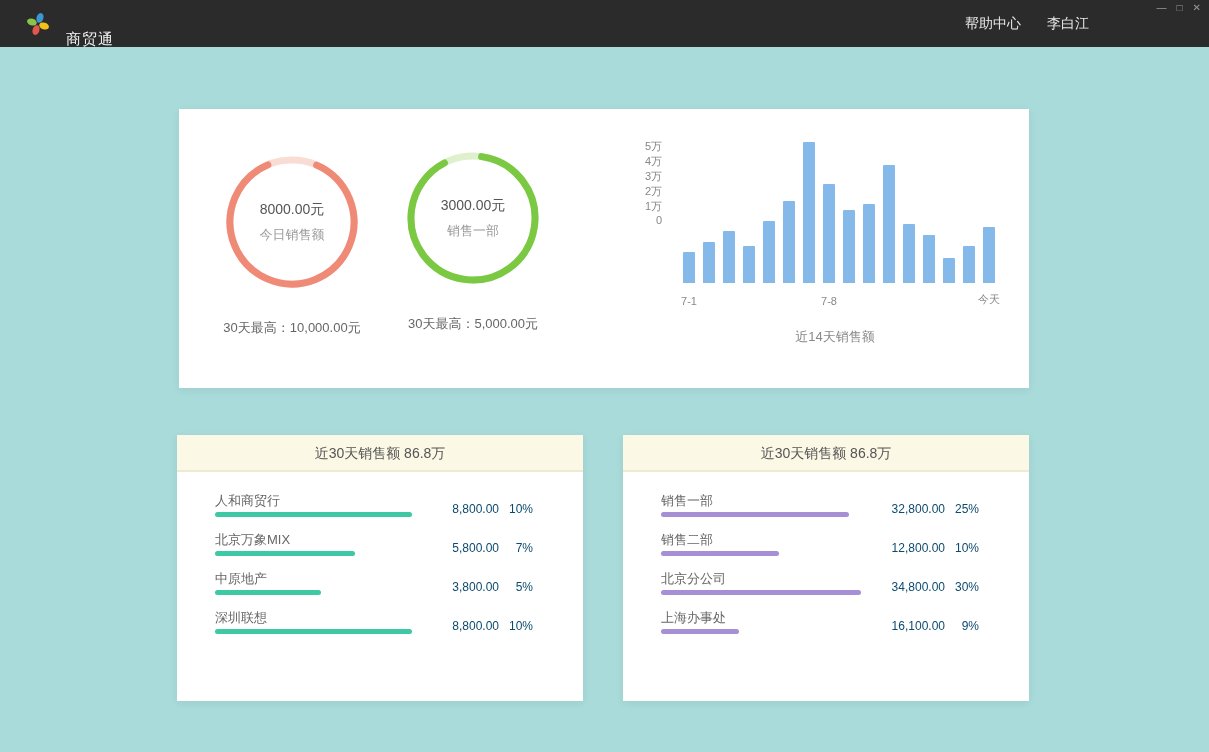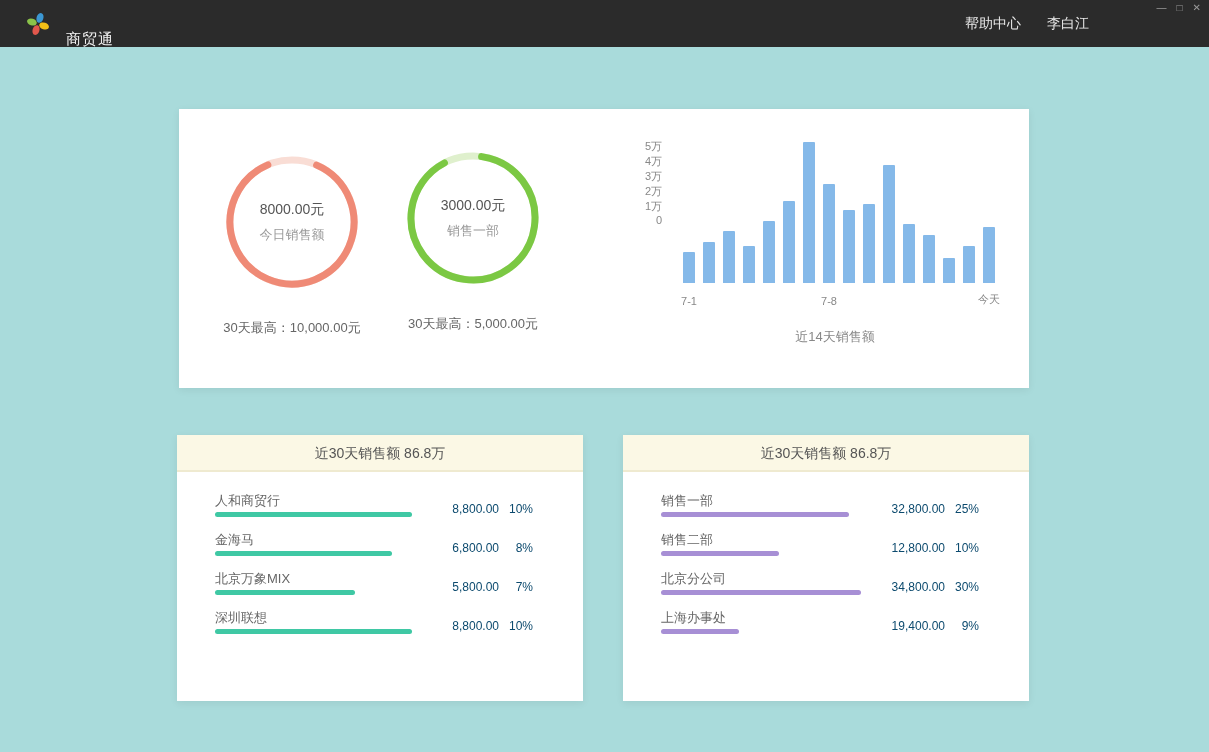--- a/index.html
+++ b/index.html
@@ -203,33 +203,33 @@
   <div class="panel-rows" id="left-rows">
       <div class="p-row">
         <span class="row-name">人和商贸行</span>
         <span class="row-bar" style="width:197px;background:#3fc8a4"></span>
         <span class="row-value">
           <span class="row-amount">8,800.00</span>
           <span class="row-pct">10%</span>
         </span>
       </div>
       <div class="p-row">
-        <span class="row-name">金海马</span>
-        <span class="row-bar" style="width:177px;background:#3fc8a4"></span>
-        <span class="row-value">
-          <span class="row-amount">6,800.00</span>
-          <span class="row-pct">8%</span>
-        </span>
-      </div>
-      <div class="p-row">
         <span class="row-name">北京万象MIX</span>
         <span class="row-bar" style="width:140px;background:#3fc8a4"></span>
         <span class="row-value">
           <span class="row-amount">5,800.00</span>
           <span class="row-pct">7%</span>
+        </span>
+      </div>
+      <div class="p-row">
+        <span class="row-name">中原地产</span>
+        <span class="row-bar" style="width:106px;background:#3fc8a4"></span>
+        <span class="row-value">
+          <span class="row-amount">3,800.00</span>
+          <span class="row-pct">5%</span>
         </span>
       </div>
       <div class="p-row">
         <span class="row-name">深圳联想</span>
         <span class="row-bar" style="width:197px;background:#3fc8a4"></span>
         <span class="row-value">
           <span class="row-amount">8,800.00</span>
           <span class="row-pct">10%</span>
         </span>
       </div>
@@ -260,18 +260,18 @@
         <span class="row-bar" style="width:200px;background:#a78fd5"></span>
         <span class="row-value">
           <span class="row-amount">34,800.00</span>
           <span class="row-pct">30%</span>
         </span>
       </div>
       <div class="p-row">
         <span class="row-name">上海办事处</span>
         <span class="row-bar" style="width:78px;background:#a78fd5"></span>
         <span class="row-value">
-          <span class="row-amount">19,400.00</span>
+          <span class="row-amount">16,100.00</span>
           <span class="row-pct">9%</span>
         </span>
       </div>
     </div>
 </section>
 
 </body></html>

